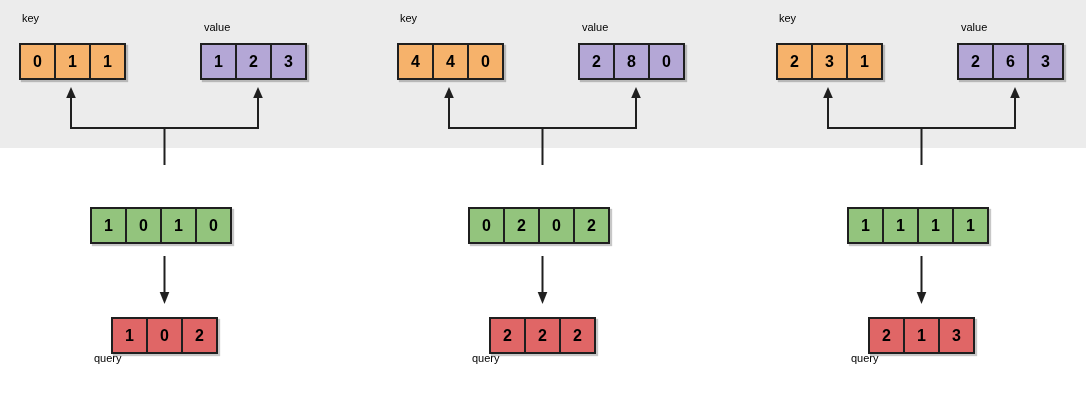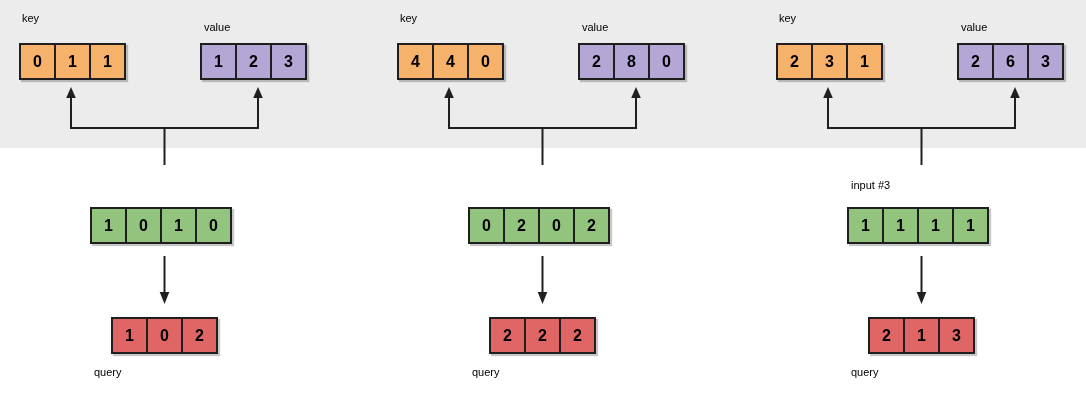--- a/index.html
+++ b/index.html
@@ -16,21 +16,21 @@
   .group{position:absolute;top:0;width:330px;height:409px;}
   .g1{left:0;} .g2{left:378px;} .g3{left:757px;}
 
   .lbl{
     position:absolute;font-size:11px;line-height:16px;
     color:var(--text,#000);text-align:left;white-space:nowrap;
   }
   .key-lbl{left:22px;top:10px;width:100px;}
   .value-lbl{left:204px;top:19px;width:100px;}
   .input-lbl{left:94px;top:177px;width:141px;}
-  .query-lbl{left:94px;top:364px;width:141px;}
+  .query-lbl{left:94px;top:350px;width:141px;}
 
   .arr{
     position:absolute;display:flex;
     box-shadow:2px 2px 1px rgba(0,0,0,0.22);
   }
   .cell{
     width:37px;height:37px;box-sizing:border-box;
     border:2px solid var(--cell-border,#1f1f1f);
     display:flex;align-items:center;justify-content:center;
     font-size:16px;font-weight:bold;color:var(--text,#000);
@@ -142,21 +142,20 @@
       <div class="cell">2</div>
       <div class="cell">6</div>
       <div class="cell">3</div>
     </div>
     <svg class="fork" width="210" height="82" viewBox="0 0 210 82">
       <polyline points="11,12 11,44 198,44 198,12"></polyline>
       <line x1="104.5" y1="44" x2="104.5" y2="81"></line>
       <polygon points="11,3 6.2,14 15.8,14"></polygon>
       <polygon points="198,3 193.2,14 202.8,14"></polygon>
     </svg>
-    <div class="lbl input-lbl">input #3</div>
     <div class="arr input-arr">
       <div class="cell">1</div>
       <div class="cell">1</div>
       <div class="cell">1</div>
       <div class="cell">1</div>
     </div>
     <svg class="down" width="21" height="50" viewBox="0 0 21 50">
       <line x1="10.5" y1="1" x2="10.5" y2="38"></line>
       <polygon points="10.5,49 5.7,37 15.3,37"></polygon>
     </svg>

